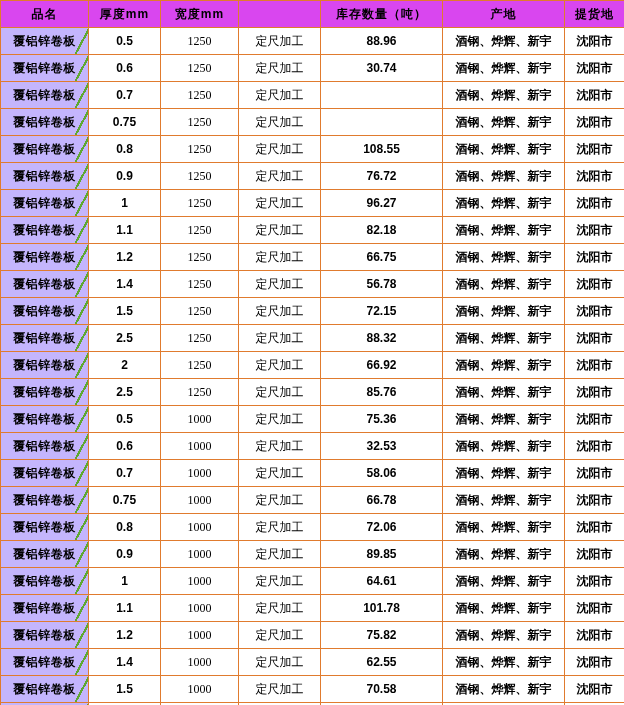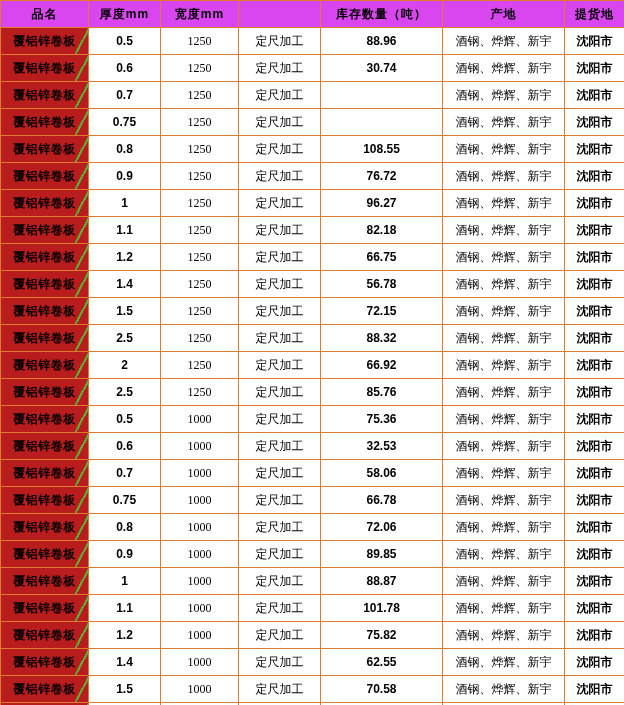--- a/index.html
+++ b/index.html
@@ -48,21 +48,21 @@
   
   col.c-name   { width: 88px; }
   col.c-thick  { width: 72px; }
   col.c-width  { width: 78px; }
   col.c-proc   { width: 82px; }
   col.c-qty    { width: 122px; }
   col.c-origin { width: 122px; }
   col.c-deliv  { width: 60px; }
 
   td.cell-name {
-    background: #b91c1c;
+    background: #c4b5fd;
     font-weight: bold;
     font-size: 12px;
     letter-spacing: 0.5px;
     position: relative;
   }
   
   td.cell-name::after {
     content: "";
     position: absolute;
     right: -1px;
@@ -82,21 +82,21 @@
   }
   td.cell-proc {
     font-weight: normal;
     font-size: 12px;
   }
   td.cell-qty {
     font-weight: bold;
     font-size: 13px;
   }
   td.cell-origin {
-    font-weight: normal;
+    font-weight: bold;
     font-size: 12px;
   }
   td.cell-deliv {
     font-weight: bold;
     font-size: 12px;
   }
 </style>
 </head>
 <body>
 
@@ -300,21 +300,21 @@
         <td class="cell-proc">定尺加工</td>
         <td class="cell-qty">89.85</td>
         <td class="cell-origin">酒钢、烨辉、新宇</td>
         <td class="cell-deliv">沈阳市</td>
       </tr>
       <tr>
         <td class="cell-name">覆铝锌卷板</td>
         <td class="cell-thick">1</td>
         <td class="cell-width">1000</td>
         <td class="cell-proc">定尺加工</td>
-        <td class="cell-qty">88.87</td>
+        <td class="cell-qty">64.61</td>
         <td class="cell-origin">酒钢、烨辉、新宇</td>
         <td class="cell-deliv">沈阳市</td>
       </tr>
       <tr>
         <td class="cell-name">覆铝锌卷板</td>
         <td class="cell-thick">1.1</td>
         <td class="cell-width">1000</td>
         <td class="cell-proc">定尺加工</td>
         <td class="cell-qty">101.78</td>
         <td class="cell-origin">酒钢、烨辉、新宇</td>

